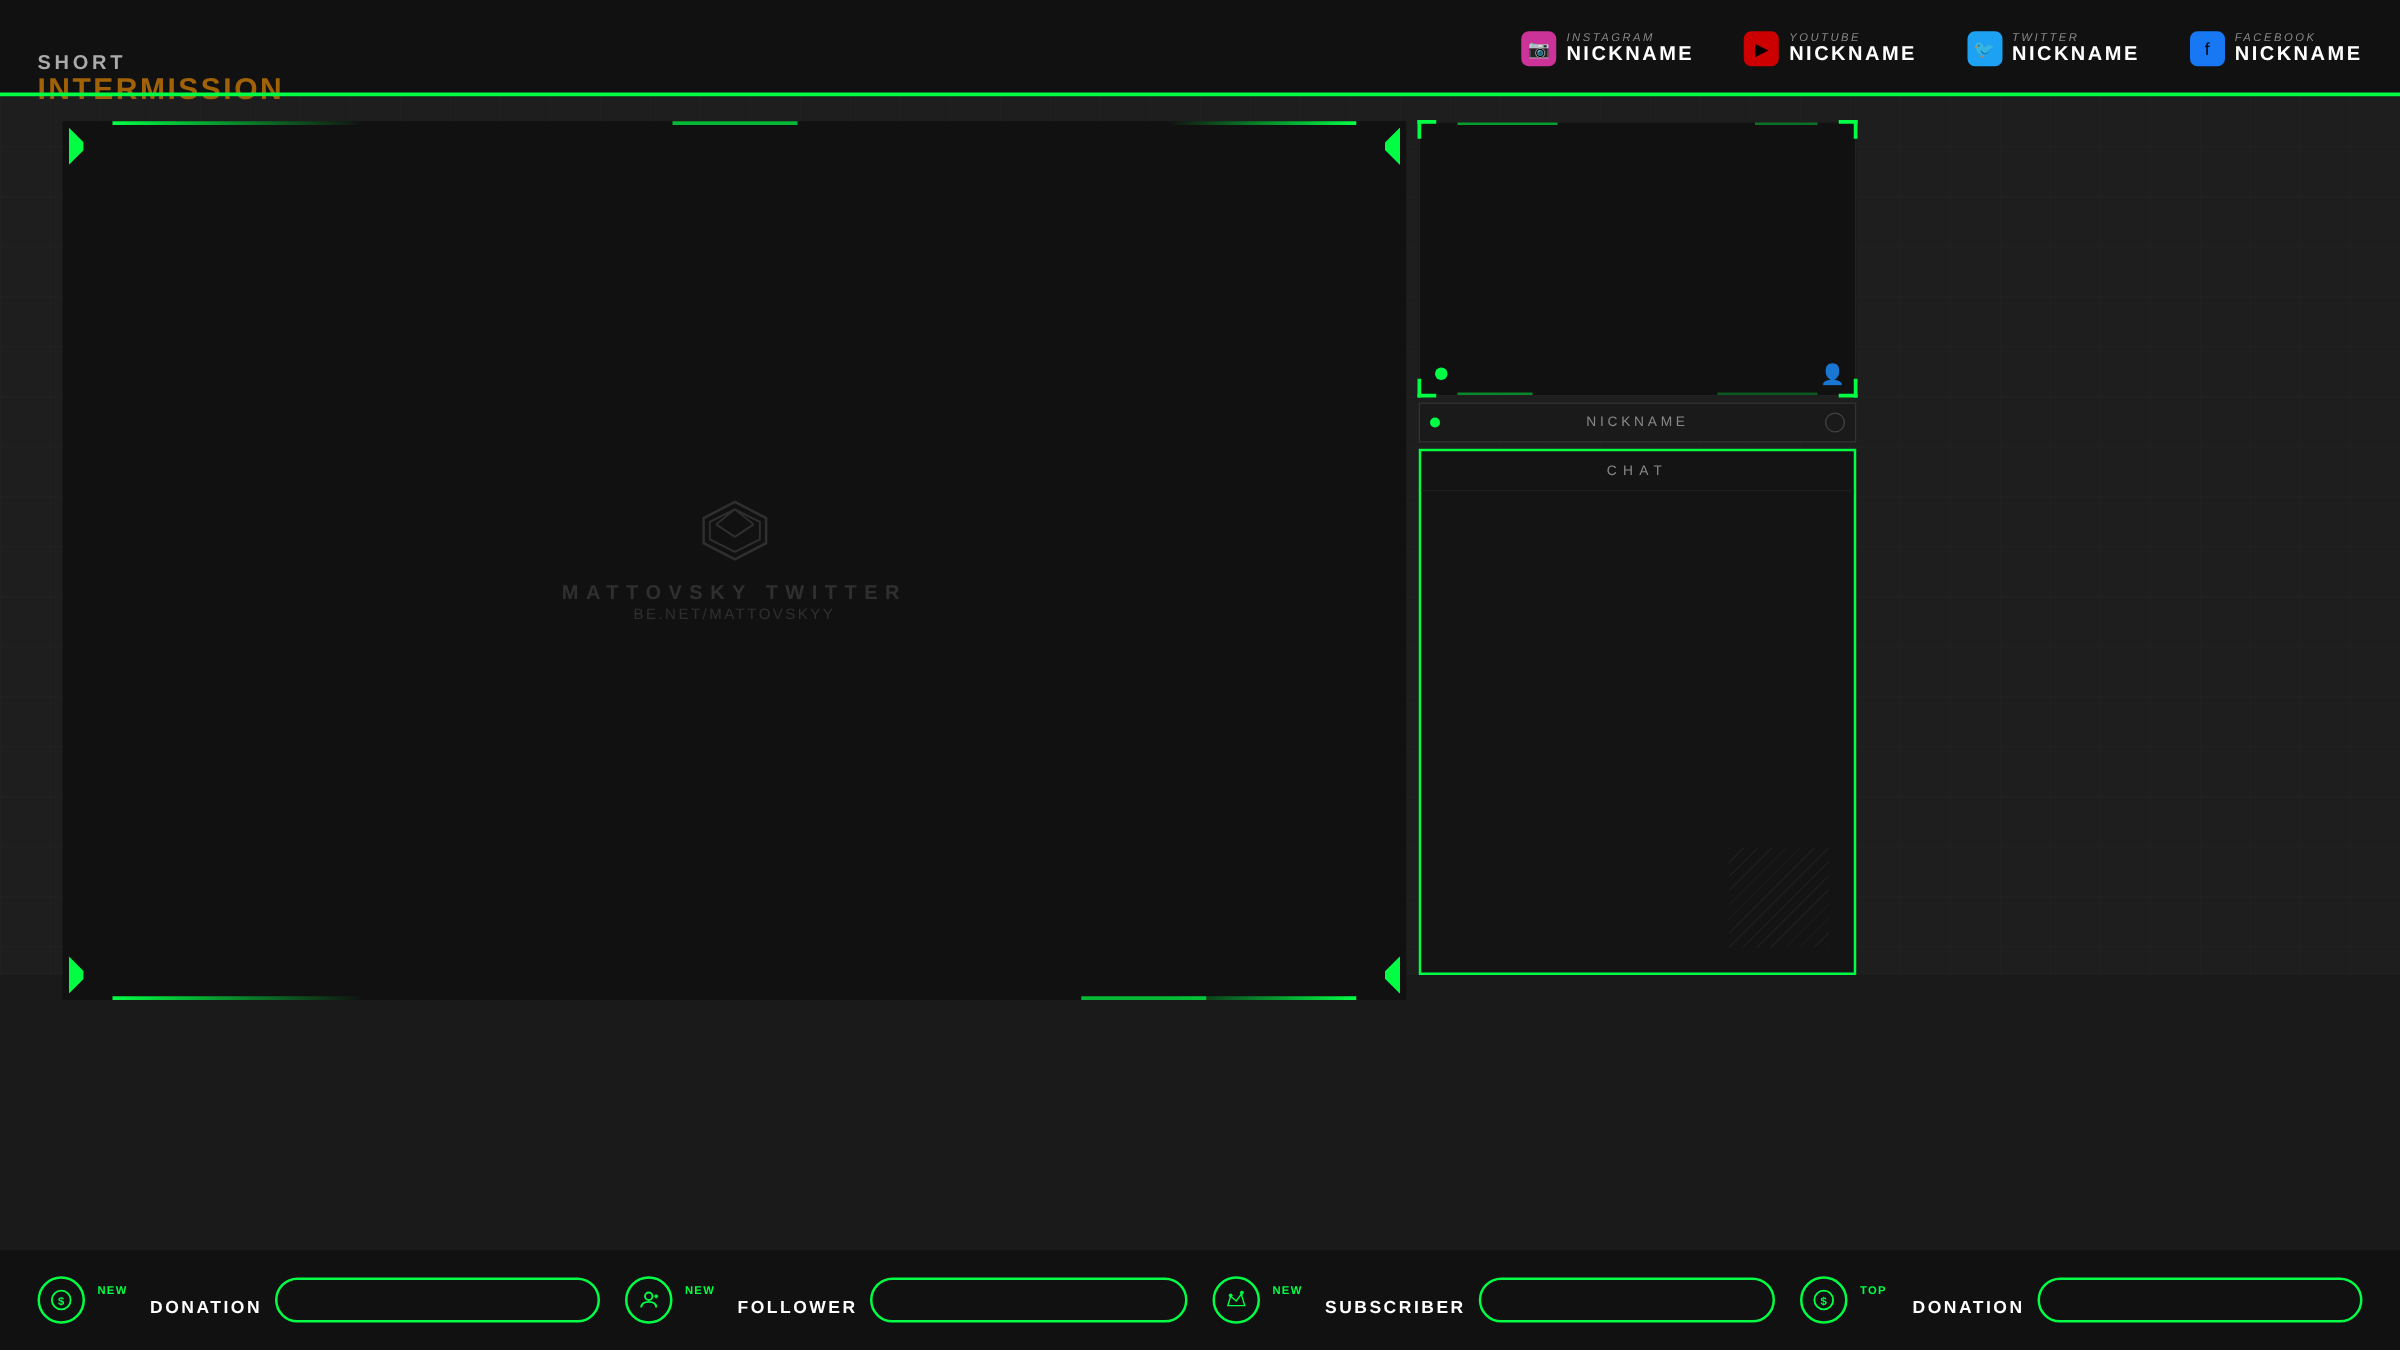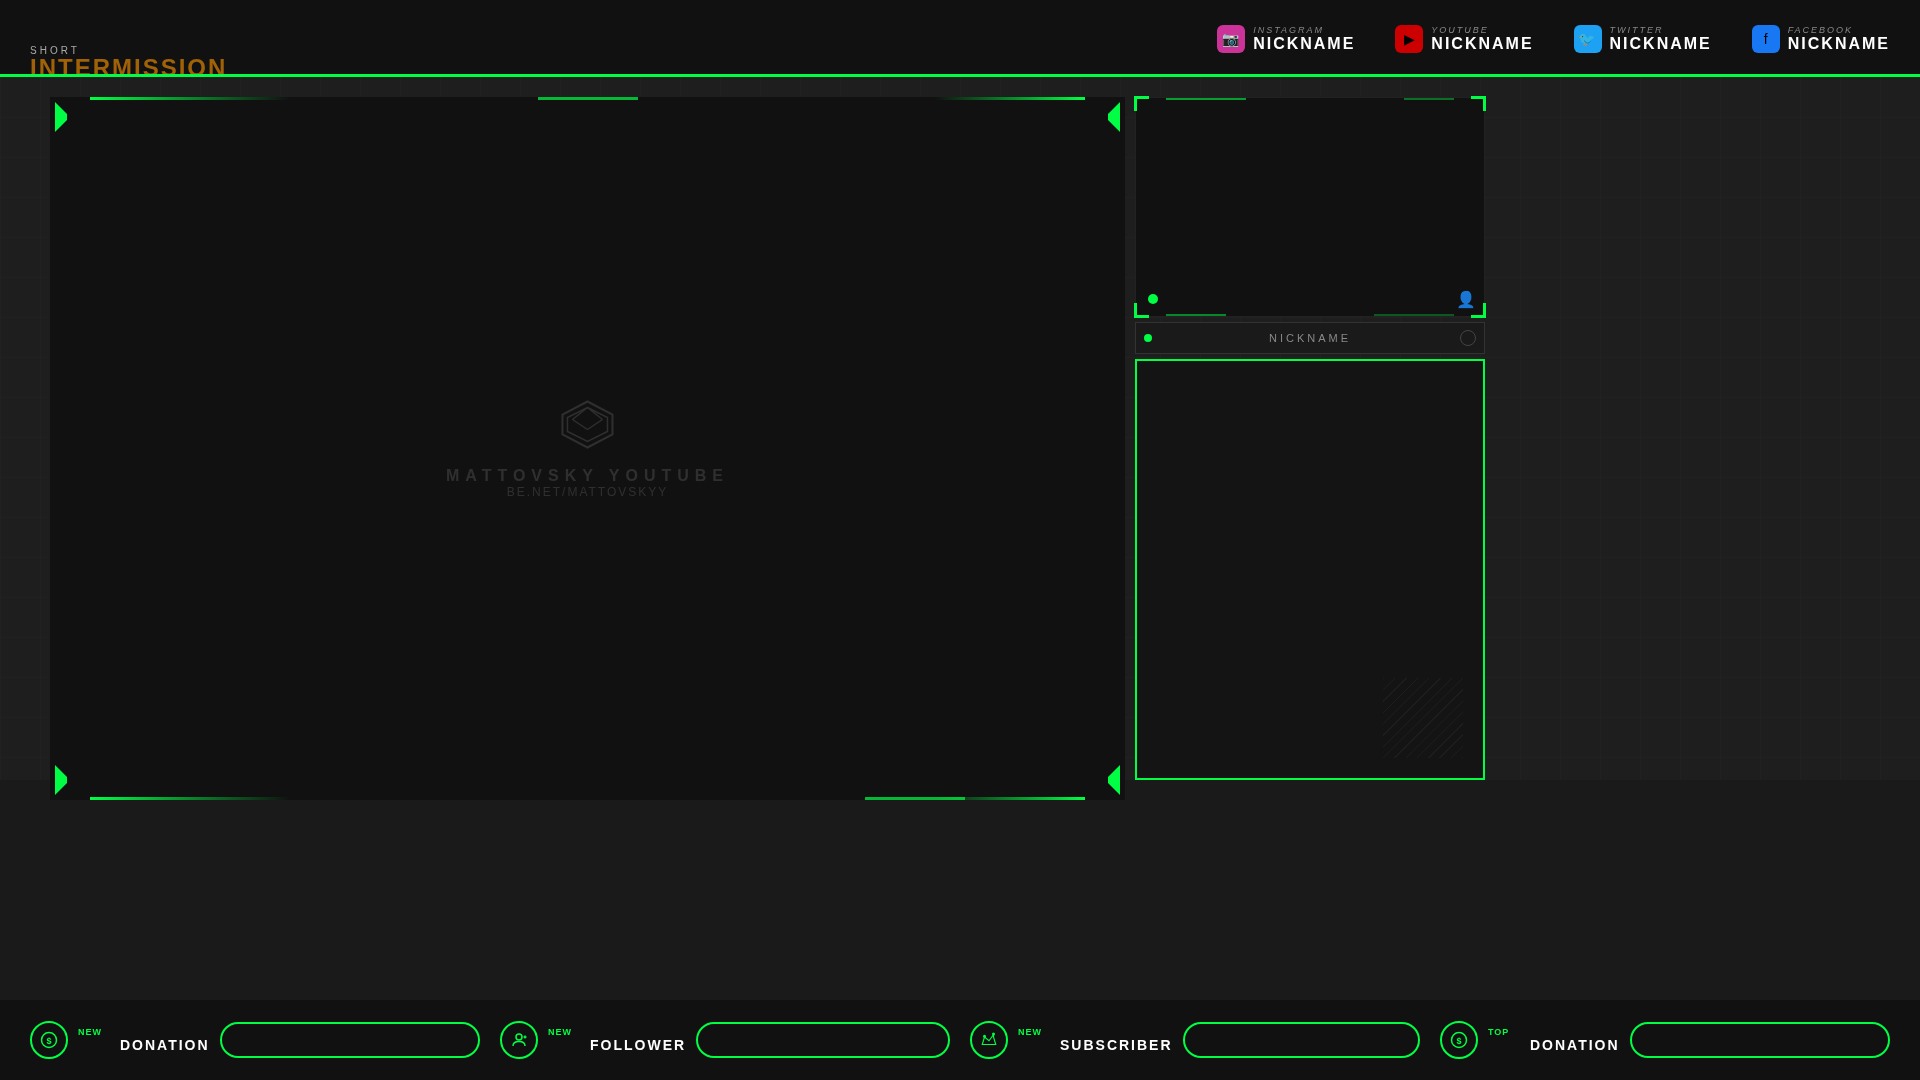--- a/index.html
+++ b/index.html
@@ -33,22 +33,22 @@
       height: 3px;
       background: #00ff44;
     }
 
     .header-title {
       display: flex;
       flex-direction: column;
     }
     .header-title .short {
       color: #aaa;
-      font-size: 10px;
-      font-weight: 400;
+      font-size: 16px;
+      font-weight: 700;
       letter-spacing: 3px;
       text-transform: uppercase;
       margin-top: 48px;
     }
     .header-title .intermission {
       color: #a16207;
       font-size: 24px;
       font-weight: 900;
       letter-spacing: 2px;
       text-transform: uppercase;
@@ -514,21 +514,21 @@
       <div class="watermark-logo">
         <svg width="60" height="50" viewBox="0 0 60 50" fill="none">
           <polygon points="30,2 55,15 55,35 30,48 5,35 5,15" stroke="#888" stroke-width="2" fill="none"></polygon>
           <polygon points="30,8 50,18 50,32 30,42 10,32 10,18" stroke="#888" stroke-width="1.5" fill="none"></polygon>
           <line x1="15" y1="20" x2="30" y2="8" stroke="#888" stroke-width="1.5"></line>
           <line x1="45" y1="20" x2="30" y2="8" stroke="#888" stroke-width="1.5"></line>
           <line x1="15" y1="20" x2="30" y2="30" stroke="#888" stroke-width="1.5"></line>
           <line x1="45" y1="20" x2="30" y2="30" stroke="#888" stroke-width="1.5"></line>
         </svg>
       </div>
-      <div class="watermark-text">MATTOVSKY YOUTUBE</div>
+      <div class="watermark-text">MATTOVSKY TWITTER</div>
       <div class="watermark-sub">BE.NET/MATTOVSKYY</div>
     </div>
   </div>
 
   <div id="right-panel">
 
     <div id="camera-box">
       <div class="camera-corner-tl"></div>
       <div class="camera-corner-tr"></div>
       <div class="camera-corner-bl"></div>
@@ -539,20 +539,23 @@
       <div class="cam-line-bottom2"></div>
       <div class="cam-dot"></div>
       <div class="cam-person-icon">👤</div>
     </div>
 
     <div id="nickname-bar">
       <span class="nickname-bar-text">NICKNAME</span>
     </div>
 
     <div id="chat-box">
+      <div class="chat-header">
+        <span class="chat-header-text">CHAT</span>
+      </div>
       <div class="chat-content"></div>
     </div>
 
   </div>
 </div>
 
 <div id="bottom-bar">
 
   <div class="bottom-item">
     <div class="bottom-icon-circle">

